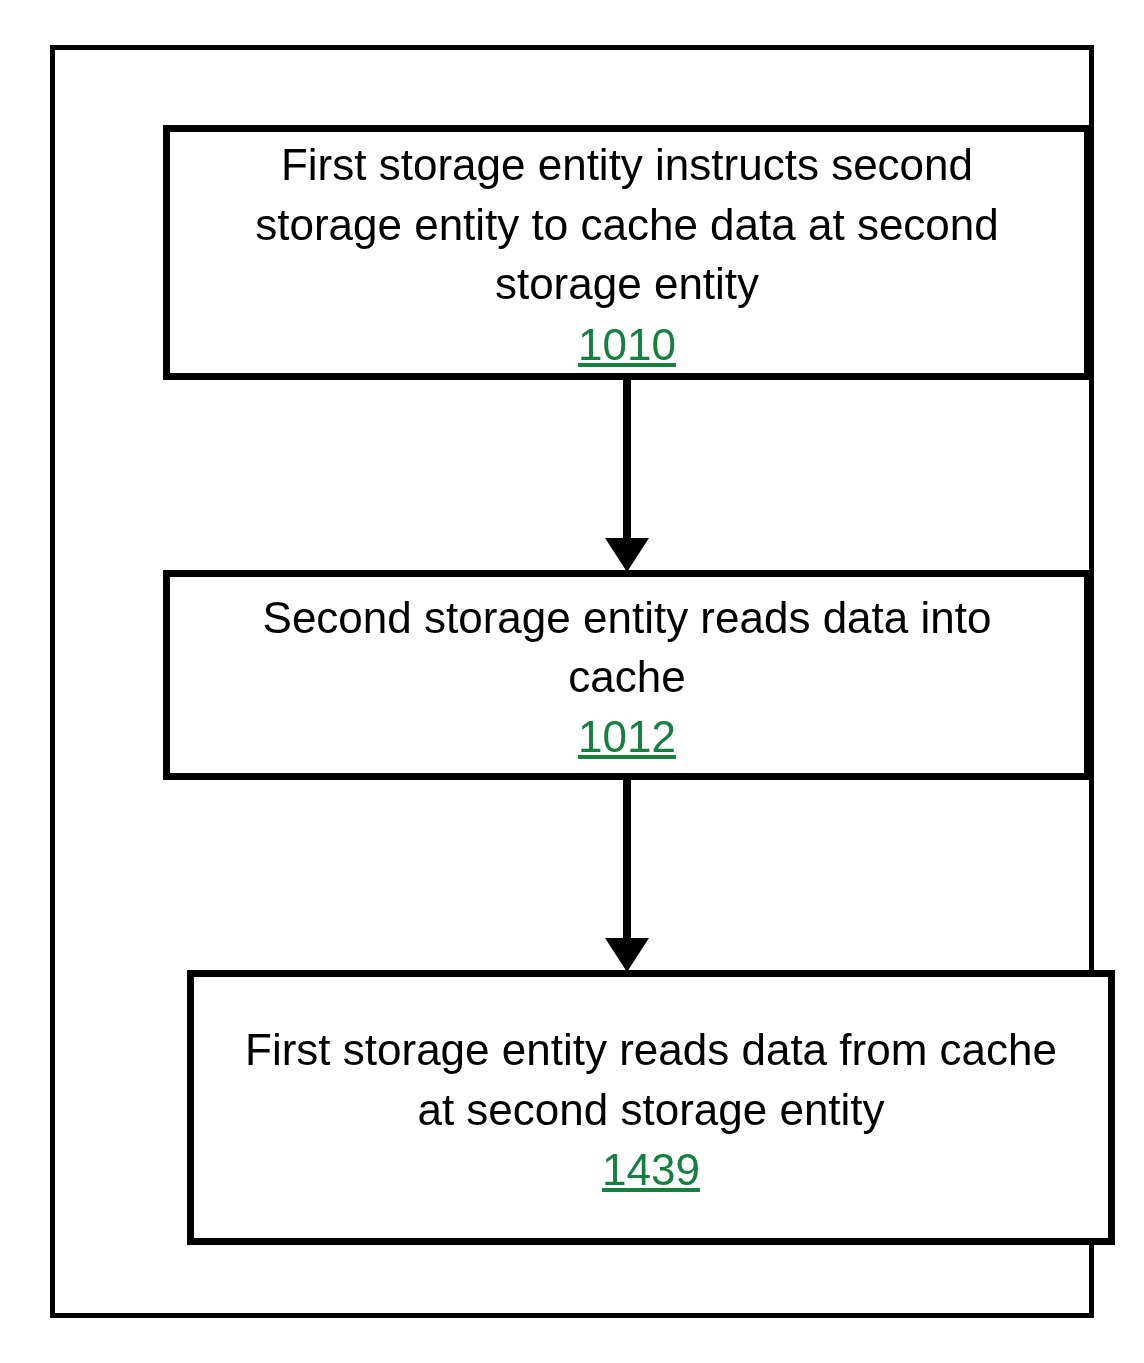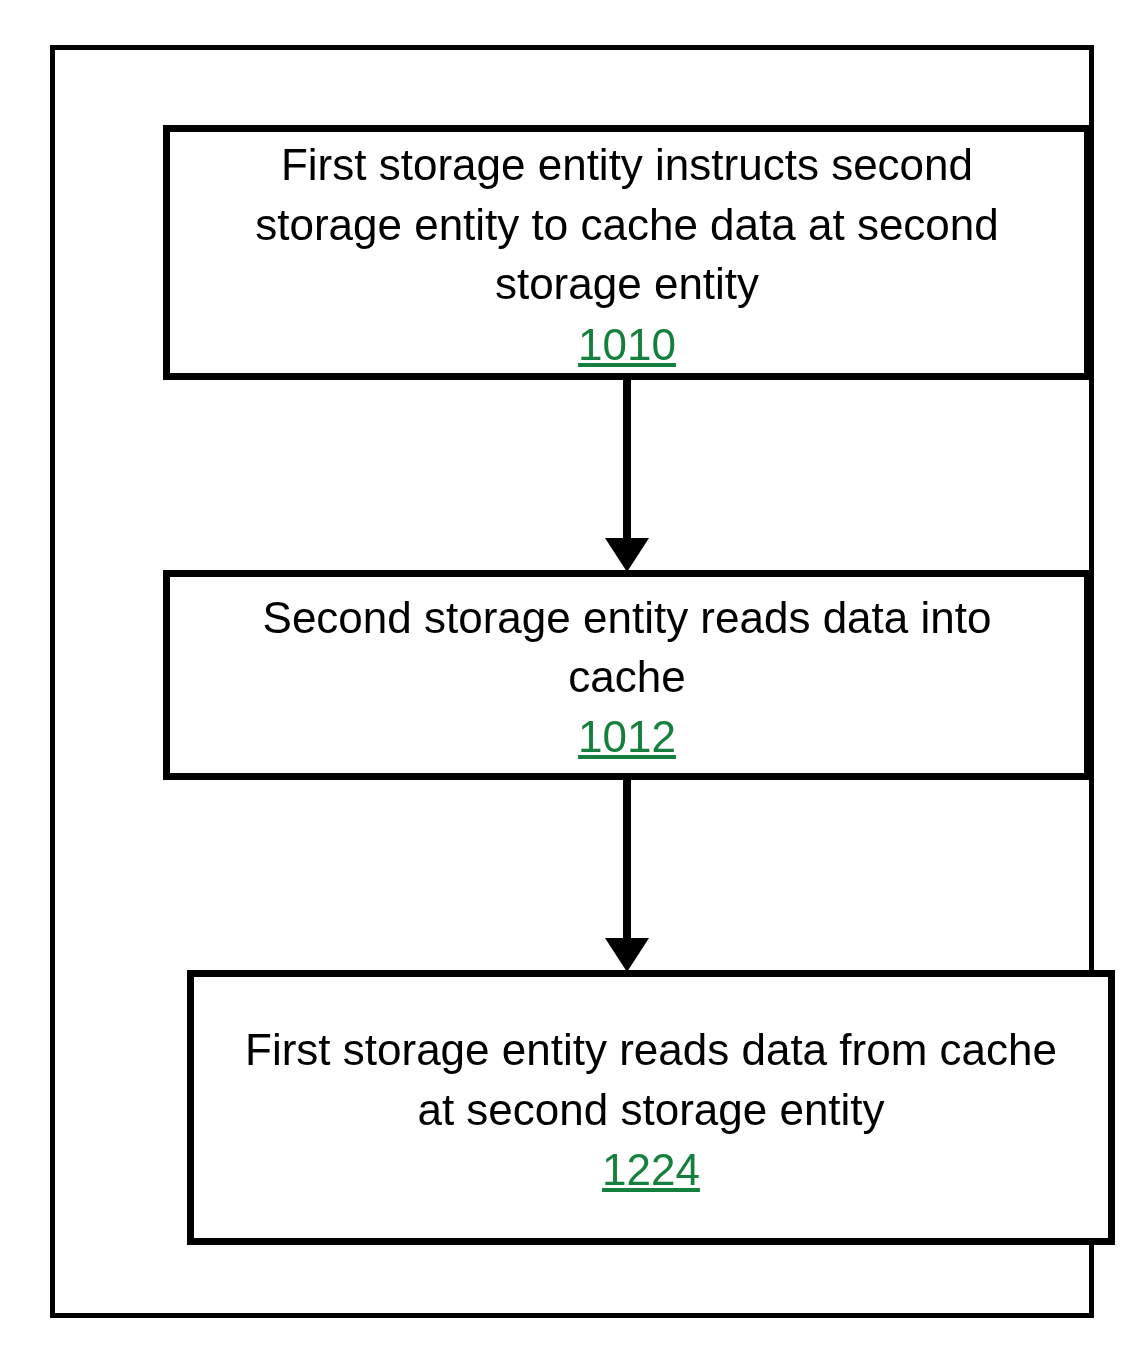--- a/index.html
+++ b/index.html
@@ -112,16 +112,16 @@
   <div class="flow-box box-2">
     <div class="box-text">Second storage entity reads data into cache</div>
     <div class="box-ref">1012</div>
   </div>
 
   <div class="arrow-line arrow-2"></div>
   <div class="arrow-head head-2"></div>
 
   <div class="flow-box box-3">
     <div class="box-text">First storage entity reads data from cache at second storage entity</div>
-    <div class="box-ref">1224</div>
+    <div class="box-ref">1439</div>
   </div>
 
 </div>
 
 </body></html>

